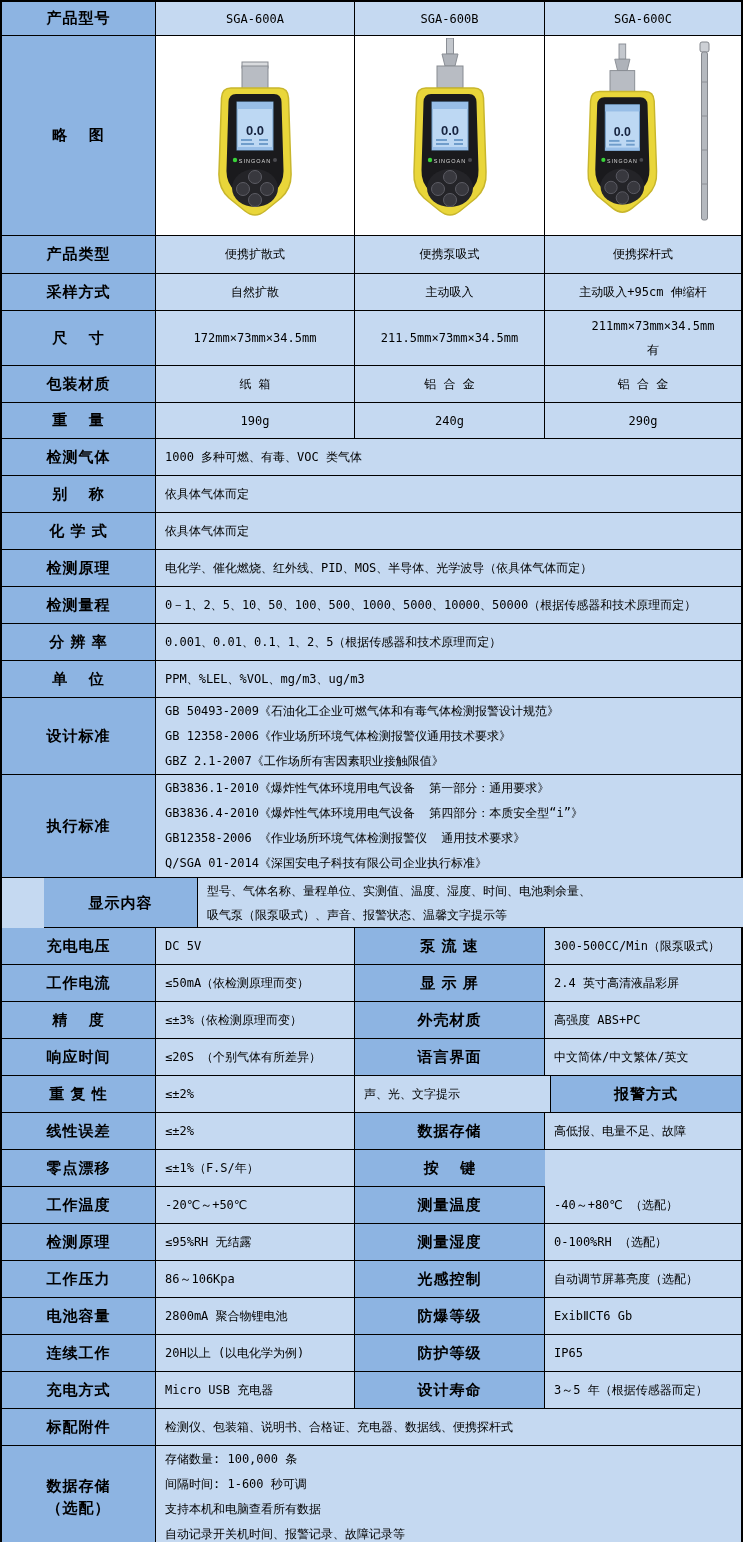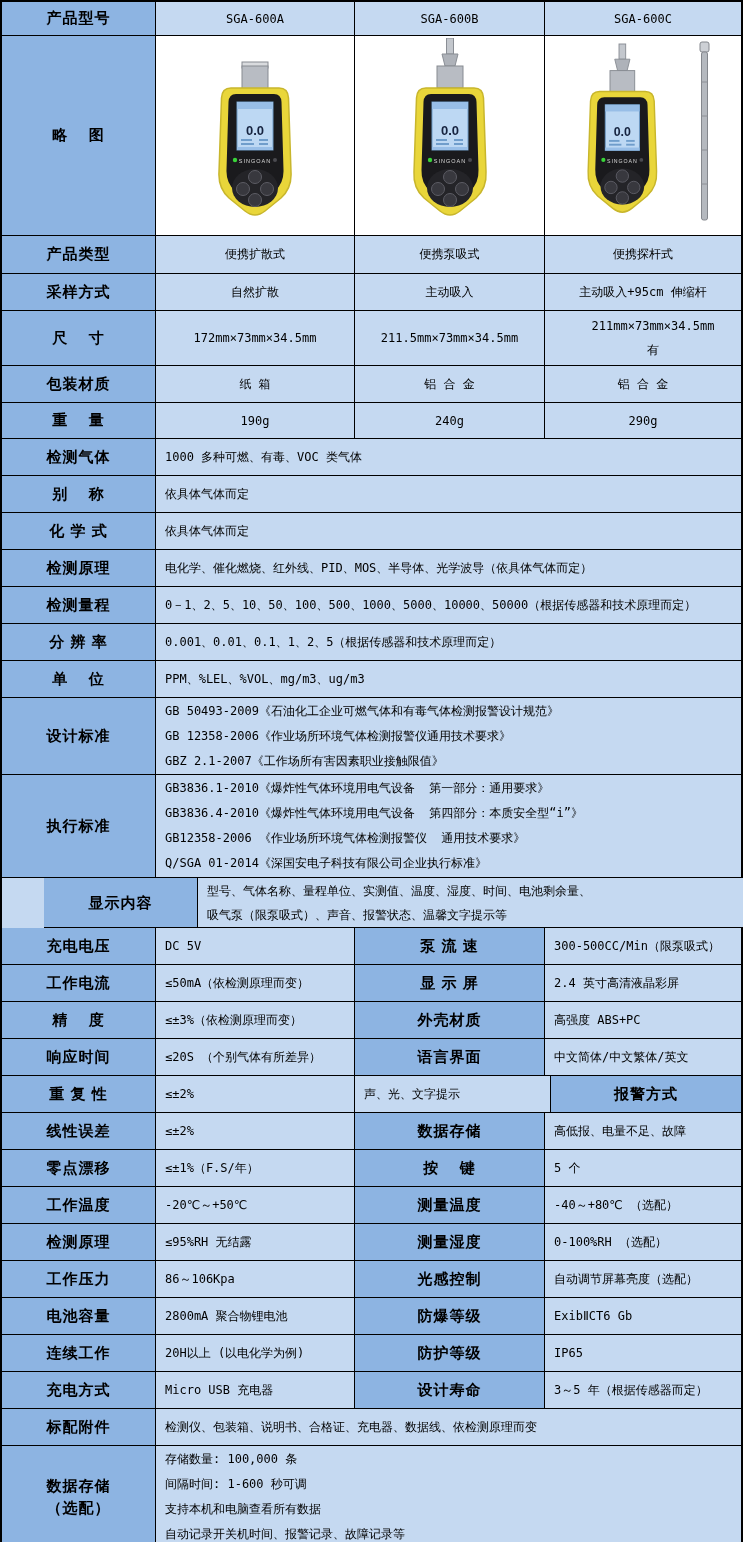--- a/index.html
+++ b/index.html
@@ -263,21 +263,20 @@
   <div class="row h-d">
     <div class="cell c1 lbl">线性误差</div>
     <div class="cell c2 val left">≤±2%</div>
     <div class="cell c3 lbl">数据存储</div>
     <div class="cell c4 val left">高低报、电量不足、故障</div>
   </div>
   <div class="row h-d">
     <div class="cell c1 lbl">零点漂移</div>
     <div class="cell c2 val left">≤±1%（F.S/年）</div>
     <div class="cell c3 lbl">按    键</div>
-    <div class="cell c4 val left">5 个</div>
   </div>
   <div class="row h-d">
     <div class="cell c1 lbl">工作温度</div>
     <div class="cell c2 val left">-20℃～+50℃</div>
     <div class="cell c3 lbl">测量温度</div>
     <div class="cell c4 val left">-40～+80℃ （选配）</div>
   </div>
   <div class="row h-d">
     <div class="cell c1 lbl">检测原理</div>
     <div class="cell c2 val left">≤95%RH 无结露</div>
@@ -304,21 +303,21 @@
   </div>
   <div class="row h-d">
     <div class="cell c1 lbl">充电方式</div>
     <div class="cell c2 val left">Micro USB 充电器</div>
     <div class="cell c3 lbl">设计寿命</div>
     <div class="cell c4 val left">3～5 年（根据传感器而定）</div>
   </div>
 
   <div class="row h-d">
     <div class="cell c1 lbl">标配附件</div>
-    <div class="cell cspan val left">检测仪、包装箱、说明书、合格证、充电器、数据线、依检测原理而变</div>
+    <div class="cell cspan val left">检测仪、包装箱、说明书、合格证、充电器、数据线、便携探杆式</div>
   </div>
 
   <div class="row h-store">
     <div class="cell c1 lbl colc">
       <div>数据存储</div>
       <div>（选配）</div>
     </div>
     <div class="cell cspan val col">
       <div>存储数量: 100,000 条</div>
       <div>间隔时间: 1-600 秒可调</div>

